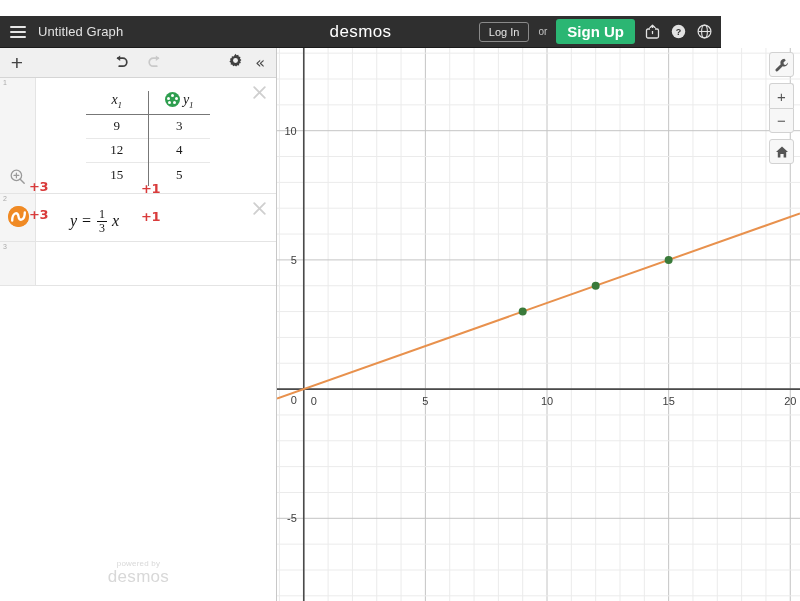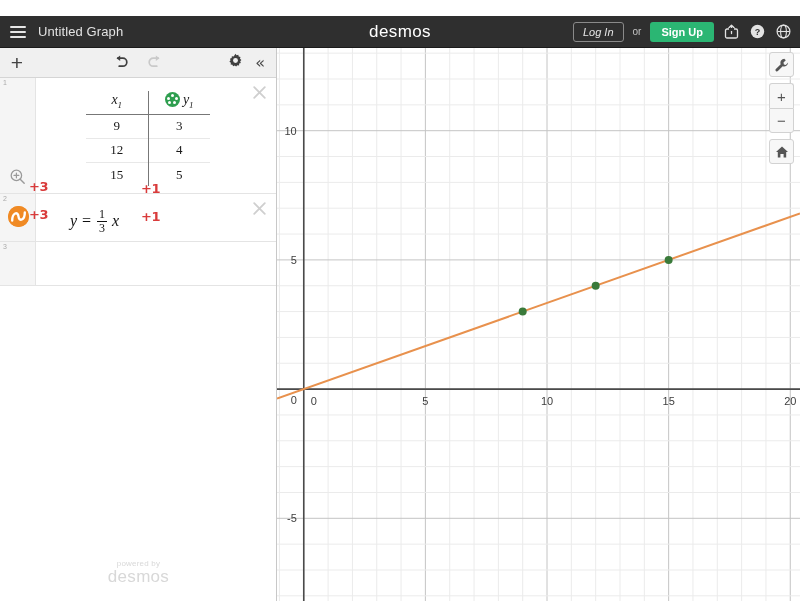--- a/index.html
+++ b/index.html
@@ -39,21 +39,21 @@
     content: ""; position: absolute; right: -3px; top: 2px;
     width: 2px; height: 4px; background: #b0b0b0; border-radius: 0 1px 1px 0;
   }
   .sb-batt i {
     position: absolute; left: 1px; top: 1px; bottom: 1px;
     width: 14%; background: #f0f0f0; border-radius: 1px; display: block;
   }
 
   
   .navbar {
-    position: absolute; top: 16px; left: 0; width: 800px; height: 32px;
+    position: absolute; top: 16px; left: 0; width: 721px; height: 32px;
     background: #2f2f2f; display: flex; align-items: center;
     border-bottom: 1px solid #1b1b1b;
   }
   .hamburger {
     width: 16px; height: 12px; margin-left: 10px; margin-right: 12px;
     display: flex; flex-direction: column; justify-content: space-between;
     cursor: pointer;
   }
   .hamburger span { display: block; height: 2px; background: #e6e6e6; border-radius: 1px; }
   .graph-title {
@@ -64,25 +64,25 @@
     color: #fff; font-size: 17px; letter-spacing: .4px;
     pointer-events: none;
   }
   .nav-right {
     margin-left: auto; margin-right: 8px;
     display: flex; align-items: center; gap: 9px; z-index: 2;
   }
   .btn-login {
     color: #e6e6e6; font-size: 11px;
     border: 1px solid #8a8a8a; border-radius: 3px;
-    padding: 3px 9px; background: transparent; cursor: pointer; font-style: italic;
+    padding: 3px 9px; background: transparent; cursor: pointer;
   }
   .or-text { color: #c4c4c4; font-size: 10px; }
   .btn-signup {
-    color: #fff; font-size: 11px; font-weight: bold;
+    color: #fff; font-size: 15px; font-weight: bold;
     background: #2bb673; border: none; border-radius: 3px;
     padding: 4px 11px; cursor: pointer;
   }
   .nav-icon {
     width: 17px; height: 17px; display: inline-flex;
     align-items: center; justify-content: center; cursor: pointer;
   }
   .nav-icon svg { display: block; }
 
   

